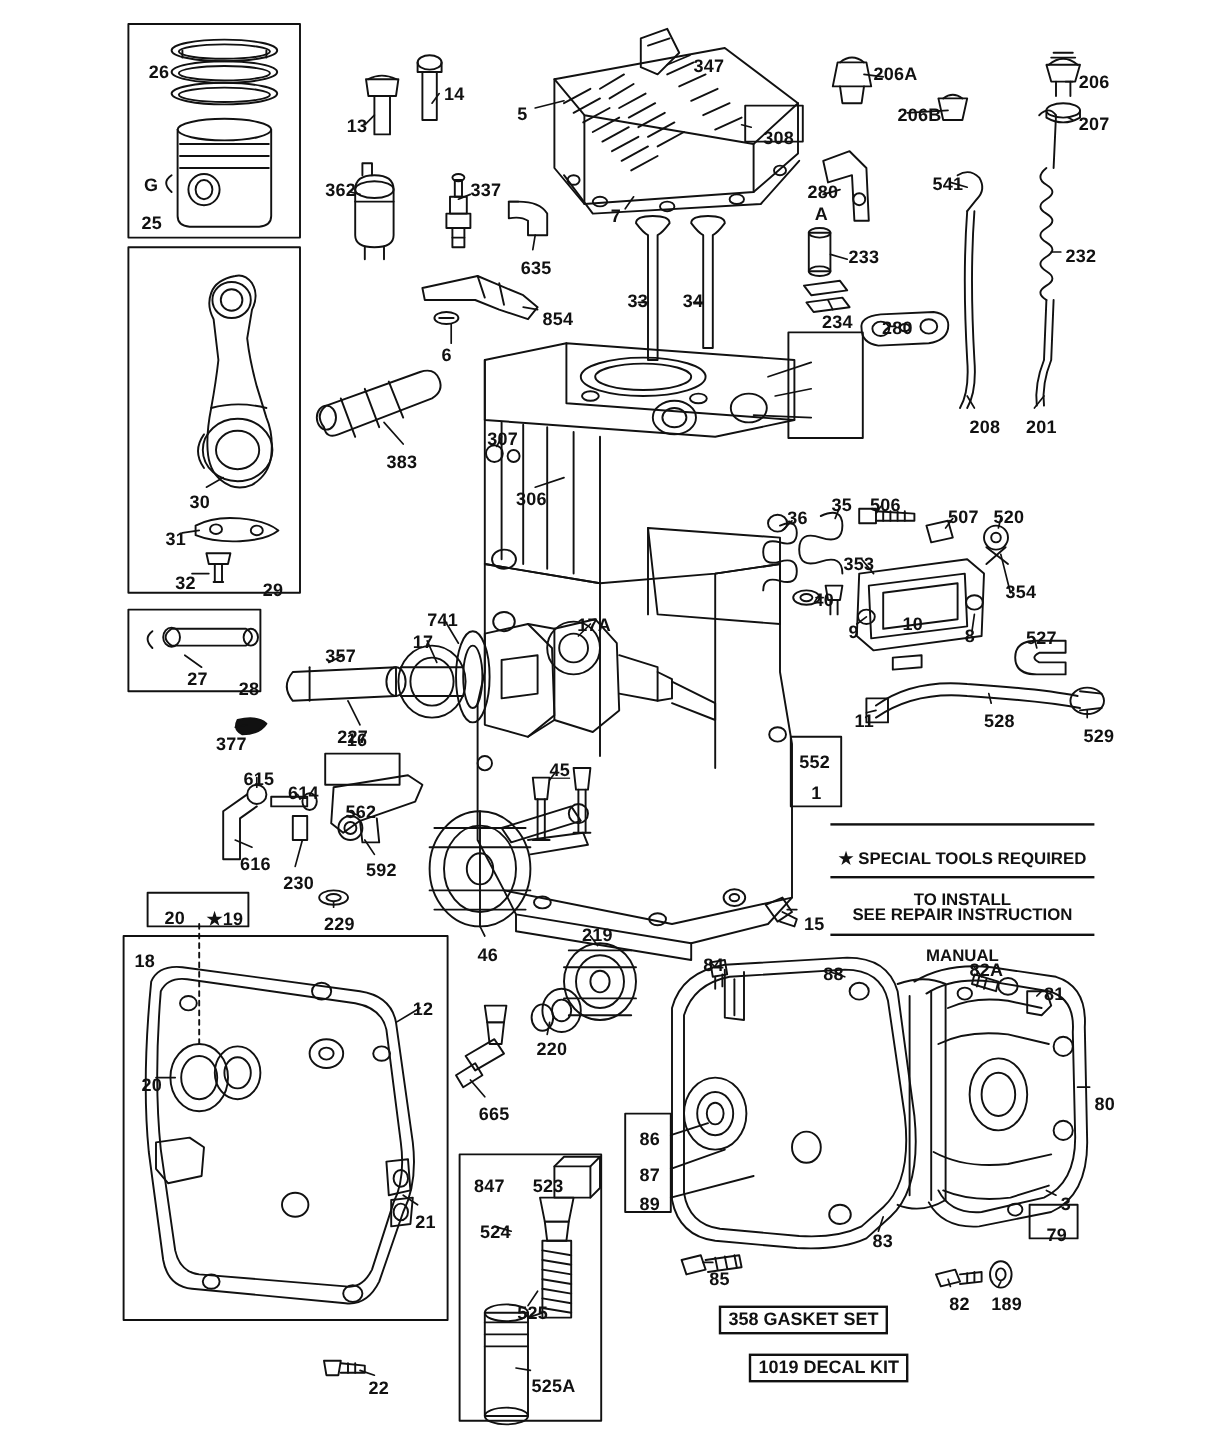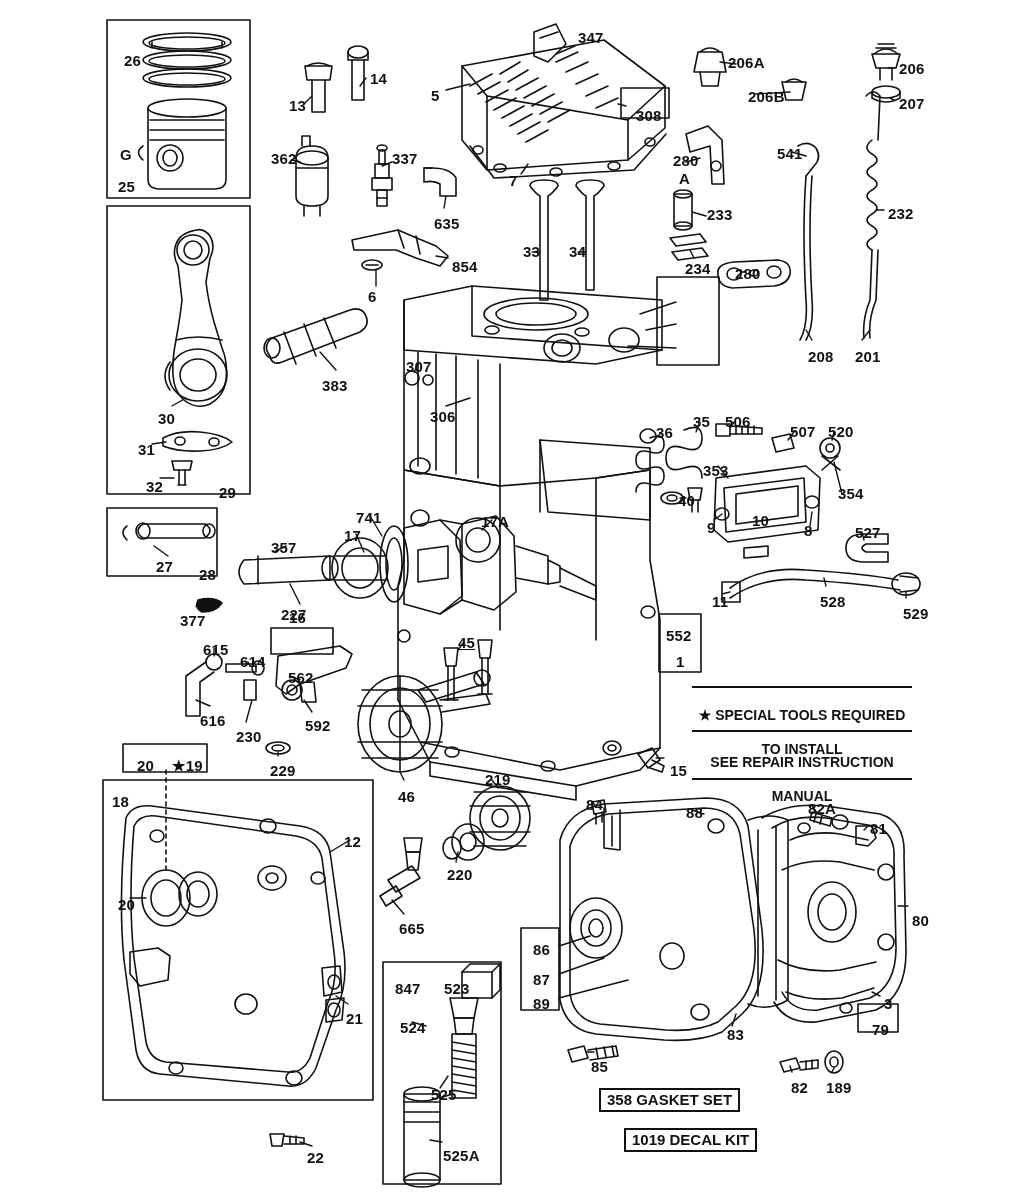--- a/index.html
+++ b/index.html
@@ -630,21 +630,21 @@
     <span>MANUAL</span>
   </div>
 
   <div id="callouts">
       <div class="lbl" style="left: 124px; top: 52px;">26</div>
       <div class="lbl" style="left: 120px; top: 146px;">G</div>
       <div class="lbl" style="left: 118px; top: 178px;">25</div>
       <div class="lbl" style="left: 289px; top: 97px;">13</div>
       <div class="lbl" style="left: 370px; top: 70px;">14</div>
       <div class="lbl" style="left: 431px; top: 87px;">5</div>
-      <div class="lbl" style="left: 578px; top: 29px;">347</div>
+      <div class="lbl" style="left: 578px; top: 47px;">347</div>
       <div class="lbl" style="left: 636px; top: 107px;">308</div>
       <div class="lbl" style="left: 509px; top: 172px;">7</div>
       <div class="lbl" style="left: 728px; top: 54px;">206A</div>
       <div class="lbl" style="left: 748px; top: 88px;">206B</div>
       <div class="lbl" style="left: 899px; top: 60px;">206</div>
       <div class="lbl" style="left: 899px; top: 95px;">207</div>
       <div class="lbl" style="left: 777px; top: 145px;">541</div>
       <div class="lbl" style="left: 888px; top: 205px;">232</div>
       <div class="lbl" style="left: 673px; top: 152px;">280</div>
       <div class="lbl" style="left: 679px; top: 170px;">A</div>

